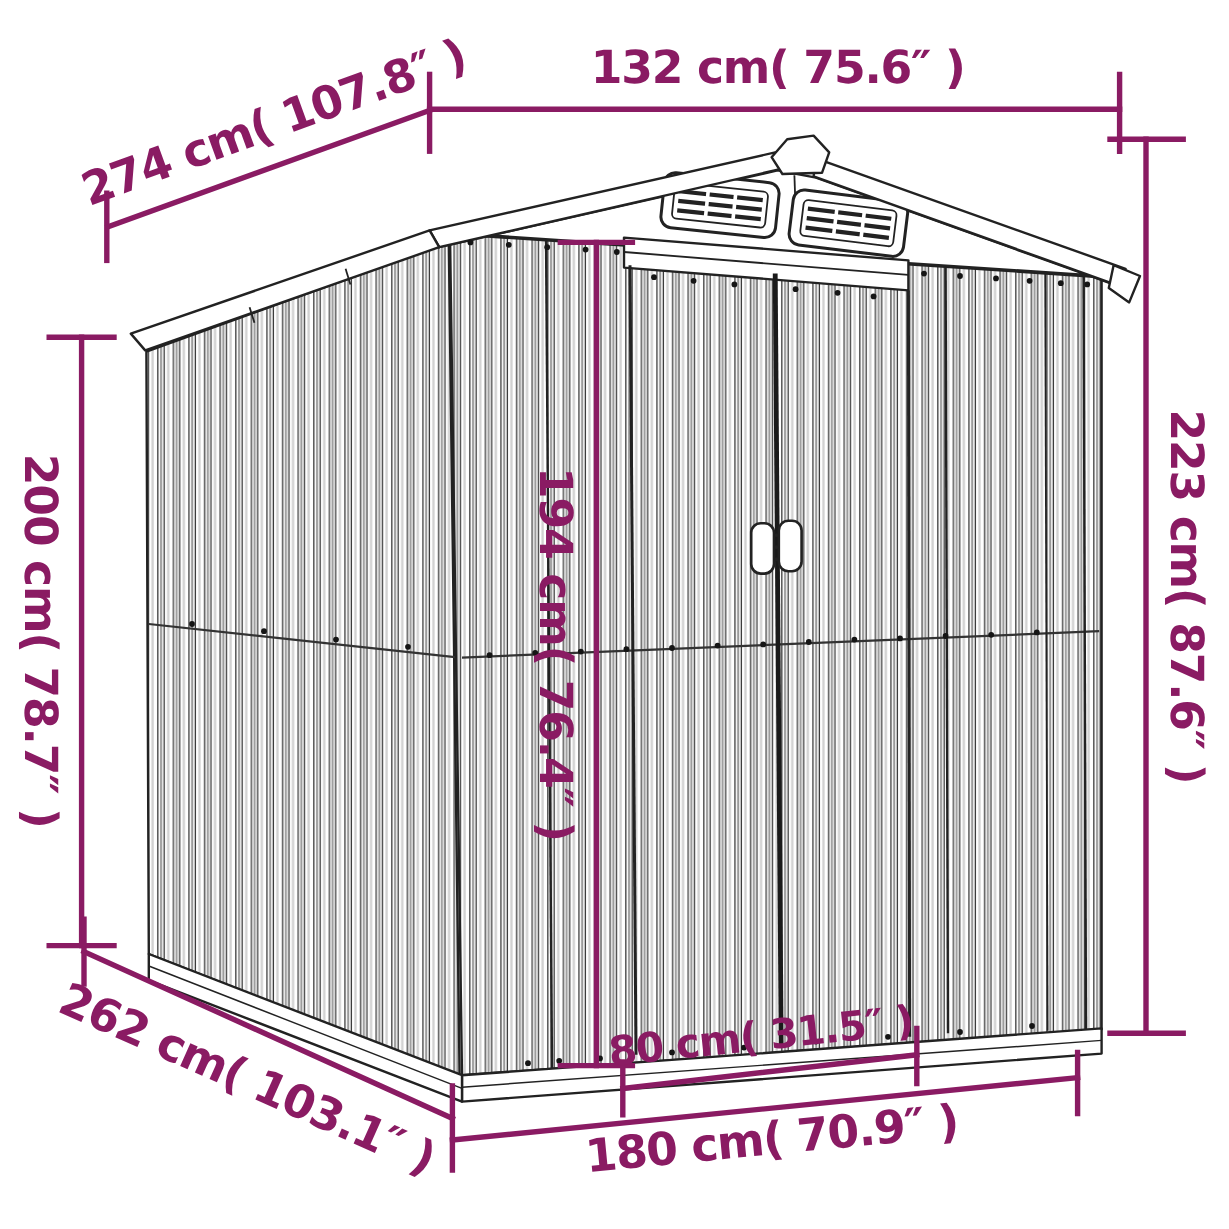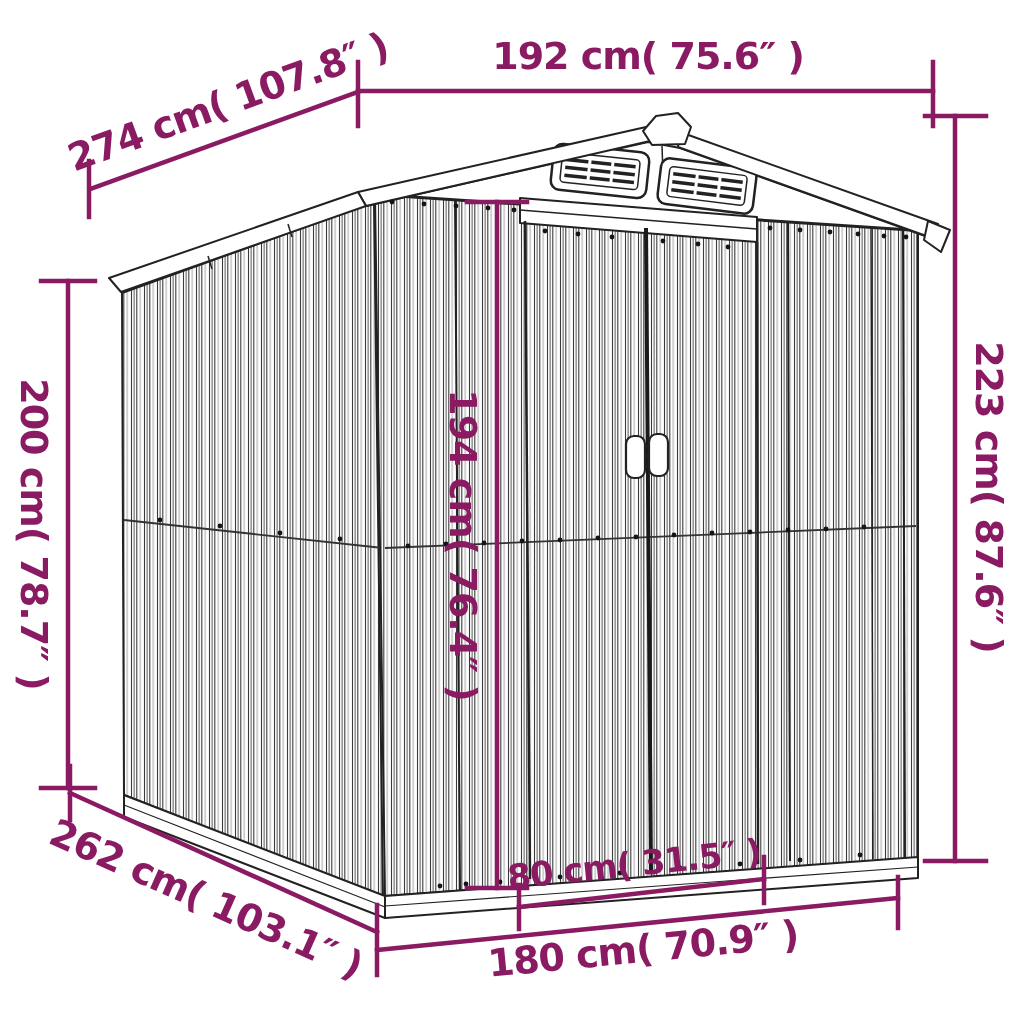--- a/index.html
+++ b/index.html
@@ -194,21 +194,21 @@
       <line x1="519" y1="885" x2="519" y2="929"></line>
       <line x1="764" y1="857" x2="764" y2="903"></line>
     </g>
     <g>
       <line x1="377" y1="950" x2="898" y2="898"></line>
       <line x1="898" y1="877" x2="898" y2="928"></line>
     </g>
   </g>
 </svg>
 
-  <div class="dim-label" style="left:648px; top:56px; transform:translate(-50%,-50%);">192 cm( 75.6″ )</div>
+  <div class="dim-label" style="left:648px; top:56px; transform:translate(-50%,-50%);">132 cm( 75.6″ )</div>
 
   <div class="dim-label" style="left:228px; top:102px; transform:translate(-50%,-50%) rotate(-20deg);">274 cm( 107.8″ )</div>
 
   <div class="dim-label" style="left:34px; top:534px; transform:translate(-50%,-50%) rotate(90deg);">200 cm( 78.7″ )</div>
 
   <div class="dim-label" style="left:463px; top:545px; transform:translate(-50%,-50%) rotate(90deg);">194 cm( 76.4″ )</div>
 
   <div class="dim-label" style="left:989px; top:497px; transform:translate(-50%,-50%) rotate(90deg);">223 cm( 87.6″ )</div>
 
   <div class="dim-label" style="left:206px; top:899px; transform:translate(-50%,-50%) rotate(24deg);">262 cm( 103.1″ )</div>

